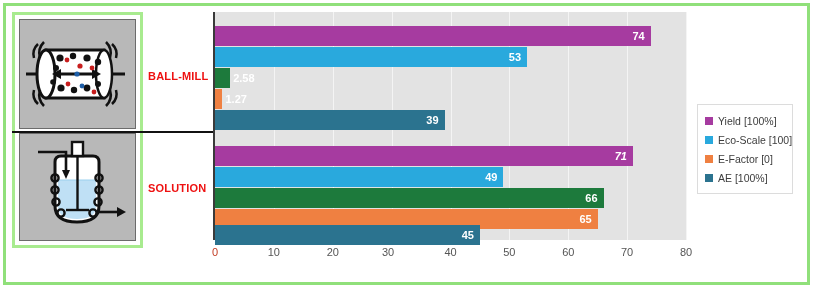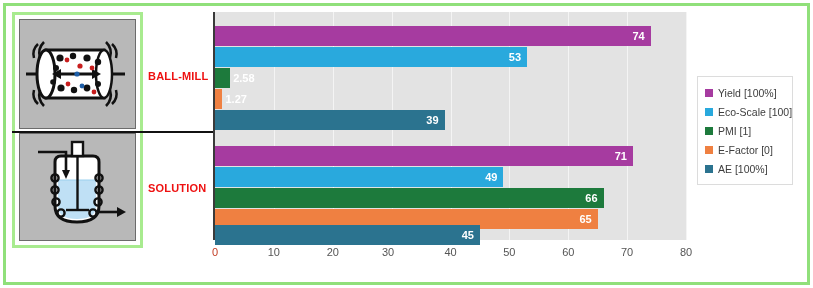--- a/index.html
+++ b/index.html
@@ -141,21 +141,21 @@
     font-size: 11px;
     color: #555555;
     font-family: "Liberation Sans", sans-serif;
   }
   .tick-label.zero { color: #c23b22; }
 
   
   .legend {
     position: absolute;
     left: 697px;
-    top: 76px;
+    top: 104px;
     width: 96px;
     padding: 6px 6px 6px 7px;
     background: #ffffff;
     border: 1px solid #dcdcdc;
     box-sizing: border-box;
     text-align: center;
   }
   .legend-item {
     display: flex;
     align-items: center;
@@ -286,21 +286,21 @@
           <div class="bar-label" style="left: 18.1898px; color: rgb(255, 255, 255);">2.58</div>
         </div>
         <div class="bar-row" style="top: 77px; width: 531px; text-align: center;">
           <div class="bar" title="E-Factor [0] — BALL-MILL: 1.27" style="width: 7.47713px; background: rgb(239, 128, 65); border: 1px solid rgb(239, 128, 65);"></div>
           <div class="bar-label" style="left: 10.4771px; color: rgb(255, 255, 255);">1.27</div>
         </div>
         <div class="bar-row" style="top: 98px; width: 471px;">
           <div class="bar" title="AE [100%] — BALL-MILL: 39" style="width: 229.612px; background: rgb(43, 115, 143); border: 1px solid rgb(43, 115, 143);"></div>
           <div class="bar-label" style="left: 223.612px; transform: translate(-100%, -50%);">39</div>
         </div>
-        <div class="bar-row" style="top: 134px; width: 541px;">
+        <div class="bar-row" style="top: 134px; width: 541px; font-style: italic;">
           <div class="bar" title="Yield [100%] — SOLUTION: 71" style="width: 418.012px; background: rgb(166, 59, 160); border: 1px solid rgb(166, 59, 160);"></div>
           <div class="bar-label" style="left: 412.012px; transform: translate(-100%, -50%);">71</div>
         </div>
         <div class="bar-row" style="top: 155px; width: 470px;">
           <div class="bar" title="Eco-Scale [100] — SOLUTION: 49" style="width: 288.488px; background: rgb(41, 169, 221); border: 1px solid rgb(41, 169, 221);"></div>
           <div class="bar-label" style="left: 282.488px; transform: translate(-100%, -50%);">49</div>
         </div>
         <div class="bar-row" style="top: 176px; width: 509px;">
           <div class="bar" title="PMI [1] — SOLUTION: 66" style="width: 388.575px; background: rgb(29, 122, 60); border: 1px solid rgb(29, 122, 60);"></div>
           <div class="bar-label" style="left: 382.575px; transform: translate(-100%, -50%);">66</div>
@@ -335,24 +335,20 @@
     <div id="legend-items">
         <div class="legend-item">
           <span class="legend-swatch" style="background: rgb(166, 59, 160);"></span>
           <span class="legend-text">Yield [100%]</span>
         </div>
         <div class="legend-item">
           <span class="legend-swatch" style="background: rgb(41, 169, 221);"></span>
           <span class="legend-text">Eco-Scale [100]</span>
         </div>
         <div class="legend-item">
-          <span class="legend-swatch" style="background: rgb(29, 122, 60);"></span>
-          <span class="legend-text">PMI [1]</span>
-        </div>
-        <div class="legend-item">
           <span class="legend-swatch" style="background: rgb(239, 128, 65);"></span>
           <span class="legend-text">E-Factor [0]</span>
         </div>
         <div class="legend-item">
           <span class="legend-swatch" style="background: rgb(43, 115, 143);"></span>
           <span class="legend-text">AE [100%]</span>
         </div>
       </div>
   </div>
 </div>

